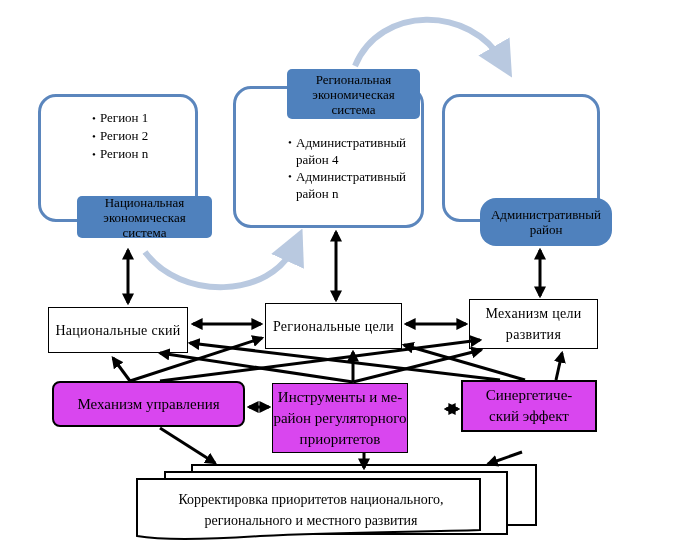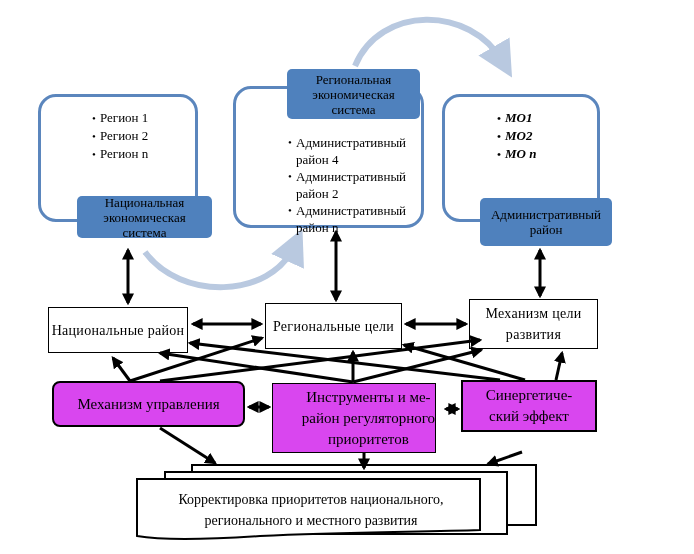--- a/index.html
+++ b/index.html
@@ -41,48 +41,42 @@
     <div class="li">Регион 1</div>
     <div class="li">Регион 2</div>
     <div class="li">Регион  n</div>
   </div>
   <div class="label-box" style="left:77px;top:196px;width:135px;height:42px;">Национальная экономическая система</div>
 
   <div class="outer" style="left:233px;top:86px;width:191px;height:142px;"></div>
   <div class="label-box" style="left:287px;top:69px;width:133px;height:50px;">Региональная экономическая система</div>
   <div class="bullets" style="left:248px;top:134px;width:170px;line-height:17px;">
     <div class="li">Административный район  4</div>
-    <div class="li">Административный район  2</div>
     <div class="li">Административный район  n</div>
   </div>
 
   <div class="outer" style="left:442px;top:94px;width:158px;height:128px;"></div>
-  <div class="bullets italic" style="left:457px;top:109px;">
-    <div class="li">МО1</div>
-    <div class="li">МО2</div>
-    <div class="li">МО n</div>
-  </div>
-  <div class="label-box" style="left:480px;top:198px;width:132px;height:48px;">Административный район</div>
+  <div class="label-box" style="left:480px;top:198px;width:132px;height:48px;border-radius:16px;">Административный район</div>
 
   <svg width="694" height="554" style="position:absolute;left:0;top:0;">
     <rect x="192" y="465" width="344" height="60" fill="#fff" stroke="#000" stroke-width="2"></rect>
     <rect x="165" y="472" width="342" height="62" fill="#fff" stroke="#000" stroke-width="2"></rect>
     <path d="M137,479 L480,479 L480,530 C420,532 340,532 260,536 C200,540 160,540 137,536 Z" fill="#fff" stroke="#000" stroke-width="2"></path>
   </svg>
   <div class="doc-text" style="left:137px;top:489px;width:348px;">
     <div>Корректировка приоритетов национального,</div>
     <div>регионального и местного развития</div>
   </div>
 
-  <div class="goal" style="left:48px;top:307px;width:140px;height:46px;">Национальные район</div>
+  <div class="goal" style="left:48px;top:307px;width:140px;height:46px;">Национальные ский</div>
   <div class="goal" style="left:265px;top:303px;width:137px;height:46px;font-family:Liberation Serif, serif;">Региональные цели</div>
   <div class="goal" style="left:469px;top:299px;width:129px;height:50px;">Механизм цели развития</div>
 
   <div class="tool" style="left:52px;top:381px;width:193px;height:46px;border:2px solid #000;border-radius:8px;">Механизм управления</div>
-  <div class="tool" style="left:272px;top:383px;width:164px;height:70px;border:1px solid #000;justify-content:flex-end;">
+  <div class="tool" style="left:272px;top:383px;width:136px;height:70px;border:1px solid #000;">
     <div>
       <div>Инструменты и ме-</div>
       <div>район регуляторного</div>
       <div>приоритетов</div>
     </div>
   </div>
   <div class="tool" style="left:461px;top:380px;width:136px;height:52px;border:2px solid #000;">
     <div>
       <div>Синергетиче-</div>
       <div>ский эффект</div>

